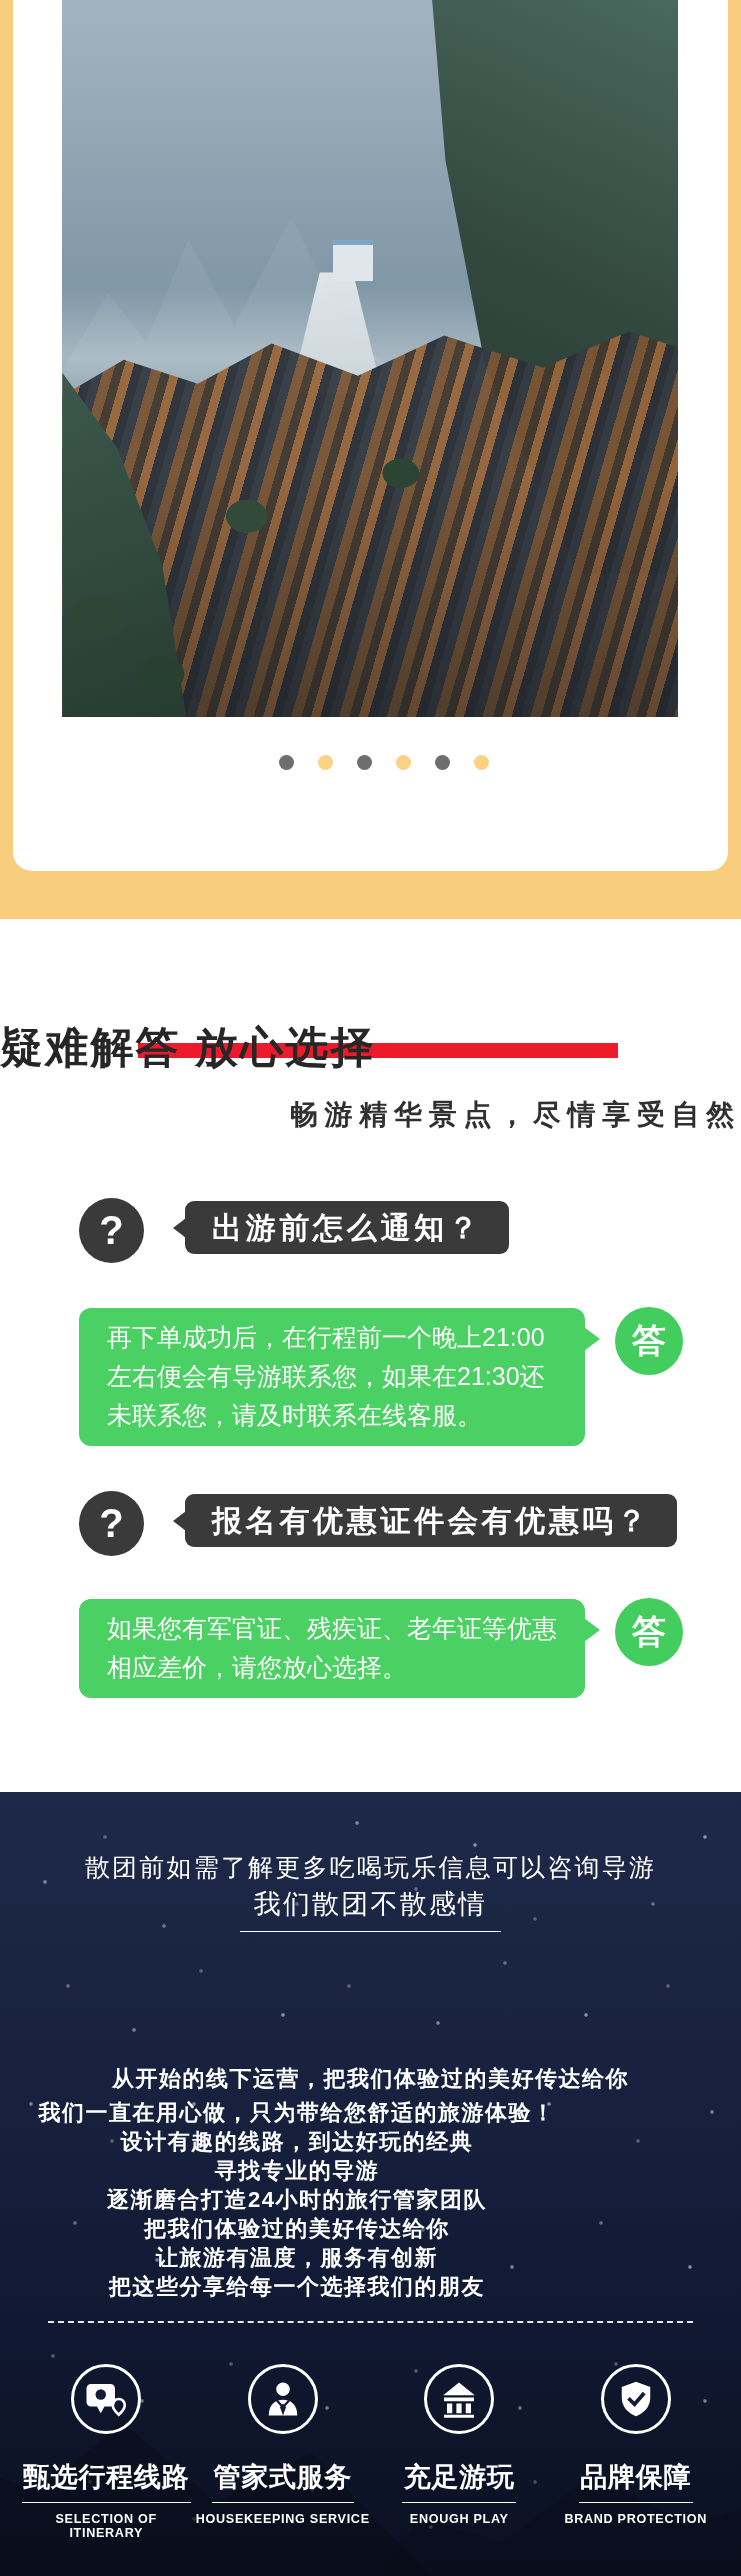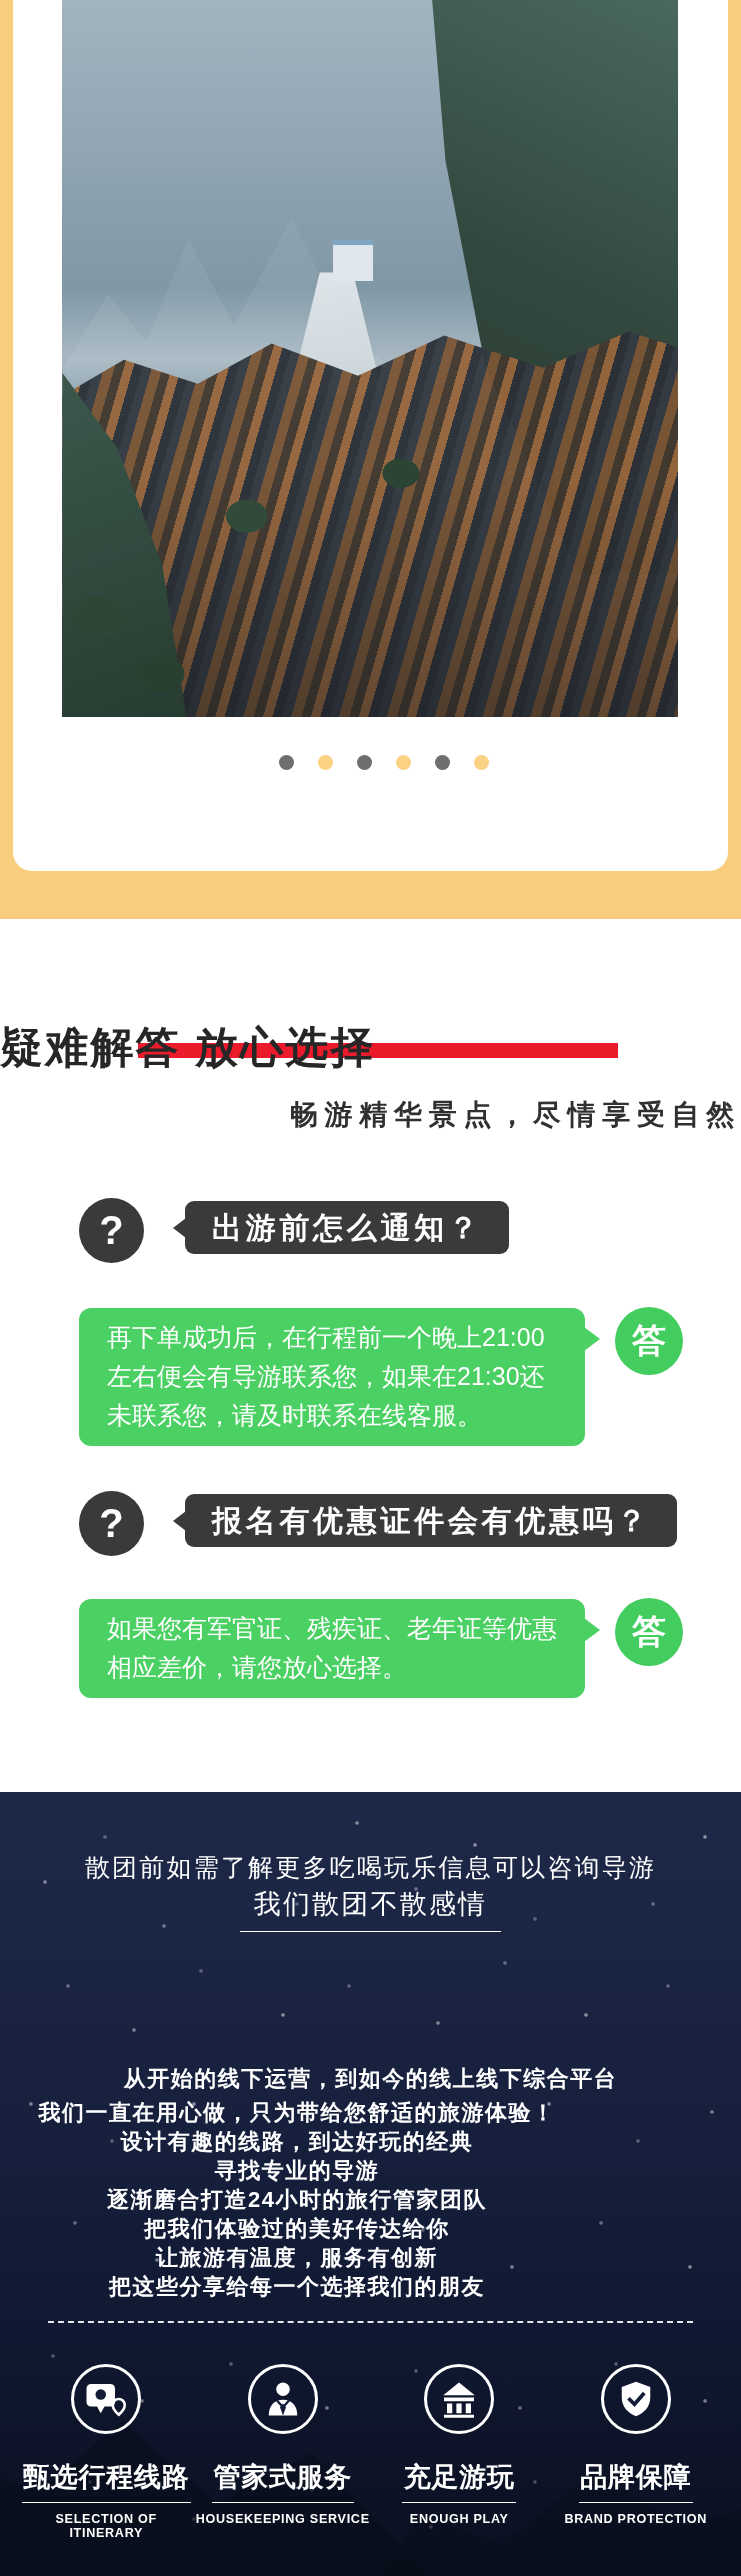--- a/index.html
+++ b/index.html
@@ -175,21 +175,21 @@
   <div class="dark">
     <div class="stars"></div>
     <div class="ridge1"></div>
     <div class="ridge2"></div>
 
     <div class="dk-line1">散团前如需了解更多吃喝玩乐信息可以咨询导游</div>
     <div class="dk-line2-wrap">
       <span class="dk-line2">我们散团不散感情</span>
     </div>
 
-    <div class="dk-intro">从开始的线下运营，到如今的线上线下综合平台</div>
+    <div class="dk-intro">从开始的线下运营，把我们体验过的美好传达给你</div>
     <div class="dk-lines">
       <div>我们一直在用心做，只为带给您舒适的旅游体验！</div>
       <div>设计有趣的线路，到达好玩的经典</div>
       <div>寻找专业的导游</div>
       <div>逐渐磨合打造24小时的旅行管家团队</div>
       <div>把我们体验过的美好传达给你</div>
       <div>让旅游有温度，服务有创新</div>
       <div>把这些分享给每一个选择我们的朋友</div>
     </div>
 

